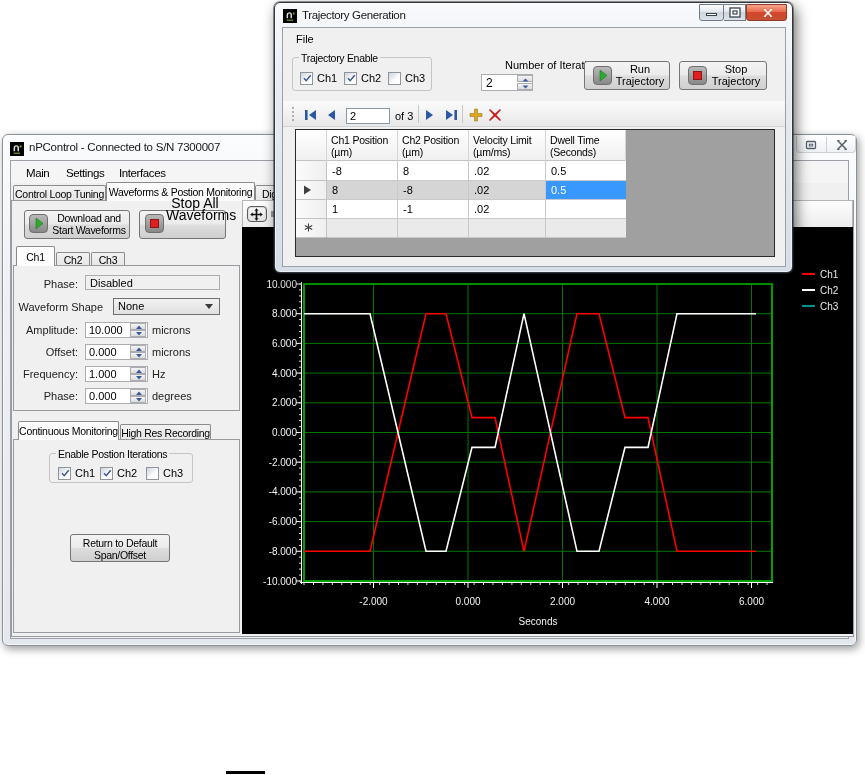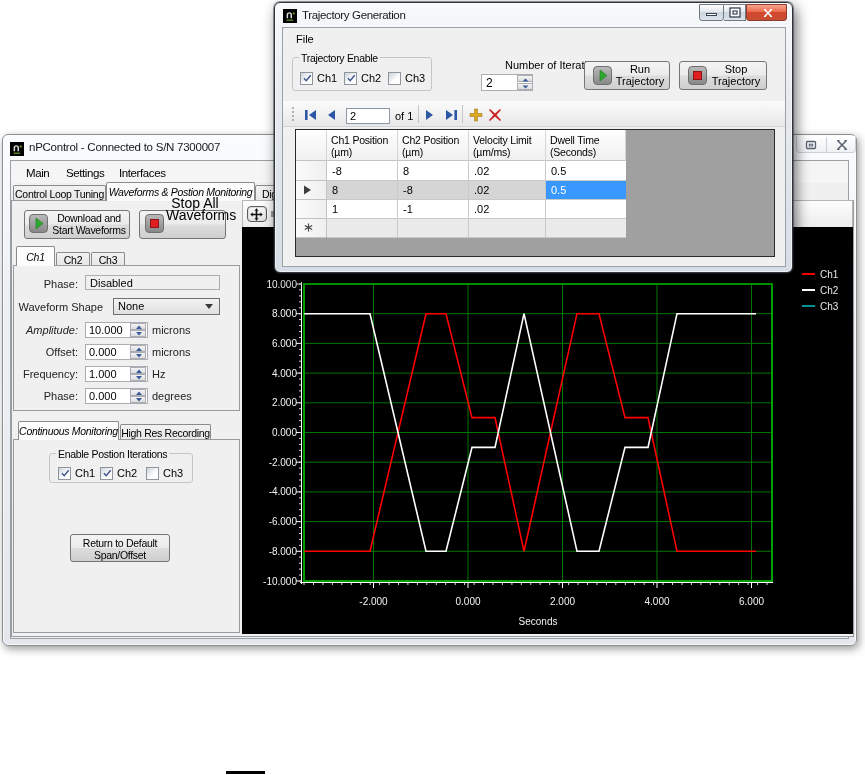--- a/index.html
+++ b/index.html
@@ -13,21 +13,21 @@
 #dlg { left:274px; top:2px; width:519px; height:271px; border:1px solid #30353b; border-radius:6px;
   background:linear-gradient(#f8fafc,#e9edf2 30%,#d7dde6);
   box-shadow:0 0 0 1px rgba(35,40,46,.45), 0 0 0 1px rgba(255,255,255,.55) inset, 3px 5px 14px rgba(0,0,0,.6); z-index:10; }
 .client { position:absolute; background:#f0f0f0; border:1px solid #9aa0a6; }
 
 .btn { position:absolute; border:1px solid #757575; border-radius:3px;
   background:linear-gradient(#f3f3f3, #ebebeb 48%, #dddddd 52%, #cfcfcf);
   font-size:11px; color:#000; text-align:center; }
 .tab { position:absolute; border:1px solid #898c8f; border-bottom:none; background:linear-gradient(#f2f2f2,#e6e6e6);
   font-size:10.5px; letter-spacing:-0.3px; white-space:nowrap; overflow:hidden; text-align:center; border-radius:2px 2px 0 0; }
-.tabsel { background:#fbfbfb; z-index:3;font-style:italic; }
+.tabsel { background:#fbfbfb; z-index:3; }
 .panel { position:absolute; background:#f0f0f0; border:1px solid #979ba0; }
 .field { position:absolute; background:#fff; border:1px solid #abadb3; font-size:11px; }
 .cbx { position:absolute; width:13px; height:13px; background:linear-gradient(135deg,#cdd4dc,#fdfdfd 60%); border:1px solid #8e959c; }
 .cbx svg { position:absolute; left:0px; top:-1px; }
 .gbox { position:absolute; border:1px solid #c5c5c5; border-radius:3px; }
 .glabel { position:absolute; background:#f0f0f0; font-size:10.5px; letter-spacing:-0.3px; white-space:nowrap; padding:0 2px; }
 .updn { position:absolute; width:16px; background:linear-gradient(#f4f4f4,#dcdcdc); border:1px solid #abadb3; }
 </style>
 </head>
 <body>
@@ -91,21 +91,21 @@
   <div class="field" style="left:85px;top:275px;width:135px;height:15px;background:#f0f0f0;"></div>
   <div class="txt" style="left:90px;top:277px;font-size:11px;">Disabled</div>
 
   <div class="txt" style="left:0px;top:301px;width:103px;text-align:right;font-size:11px;color:#222;">Waveform Shape</div>
   <div class="field" style="left:113px;top:298px;width:107px;height:17px;border-color:#707070;background:linear-gradient(#f2f2f2,#e0e0e0);"></div>
   <div class="txt" style="left:118px;top:300px;font-size:11px;">None</div>
   <svg class="abs" style="left:205px;top:303px;" width="9" height="7">
       <path d="M0 1 L4 6 L8 1 Z" fill="#3a3a3a"></path>
     </svg>
 
-  <div class="txt" style="left:0px;top:324px;width:78px;text-align:right;font-size:11px;color:#222;font-style:italic;">Amplitude:</div>
+  <div class="txt" style="left:0px;top:324px;width:78px;text-align:right;font-size:11px;color:#222;">Amplitude:</div>
   <div class="field" style="left:85px;top:322px;width:63px;height:16px;"></div>
   <div class="txt" style="left:89px;top:324px;font-size:11px;">10.000</div>
   <div class="txt" style="left:152px;top:324px;font-size:11px;color:#222;">microns</div>
 
   <div class="txt" style="left:0px;top:346px;width:78px;text-align:right;font-size:11px;color:#222;">Offset:</div>
   <div class="field" style="left:85px;top:344px;width:63px;height:16px;"></div>
   <div class="txt" style="left:89px;top:346px;font-size:11px;">0.000</div>
   <div class="txt" style="left:152px;top:346px;font-size:11px;color:#222;">microns</div>
 
   <div class="txt" style="left:0px;top:368px;width:78px;text-align:right;font-size:11px;color:#222;">Frequency:</div>
@@ -450,21 +450,21 @@
     </svg>
   <svg class="abs" style="left:304px;top:109px;" width="13" height="12">
       <rect x="1" y="1" width="2.6" height="10" fill="#2b57a5"></rect>
       <path d="M12 1 L5 6 L12 11 Z" fill="#2b57a5"></path>
     </svg>
   <svg class="abs" style="left:326px;top:109px;" width="11" height="12">
       <path d="M9 1 L2 6 L9 11 Z" fill="#2b57a5"></path>
     </svg>
   <div class="field" style="left:346px;top:108px;width:44px;height:16px;border-color:#8a98a8;"></div>
   <div class="txt" style="left:350px;top:110px;font-size:11px;">2</div>
-  <div class="txt" style="left:395px;top:110px;font-size:11px;">of 1</div>
+  <div class="txt" style="left:395px;top:110px;font-size:11px;">of 3</div>
   <div class="abs" style="left:418px;top:105px;width:1px;height:18px;background:#c6c6c6;"></div>
   <svg class="abs" style="left:424px;top:109px;" width="11" height="12">
       <path d="M2 1 L9 6 L2 11 Z" fill="#2b57a5"></path>
     </svg>
   <svg class="abs" style="left:445px;top:109px;" width="13" height="12">
       <path d="M1 1 L8 6 L1 11 Z" fill="#2b57a5"></path>
       <rect x="9.4" y="1" width="2.6" height="10" fill="#2b57a5"></rect>
     </svg>
   <div class="abs" style="left:462px;top:105px;width:1px;height:18px;background:#c6c6c6;"></div>
   <svg class="abs" style="left:469px;top:108px;" width="14" height="14">

